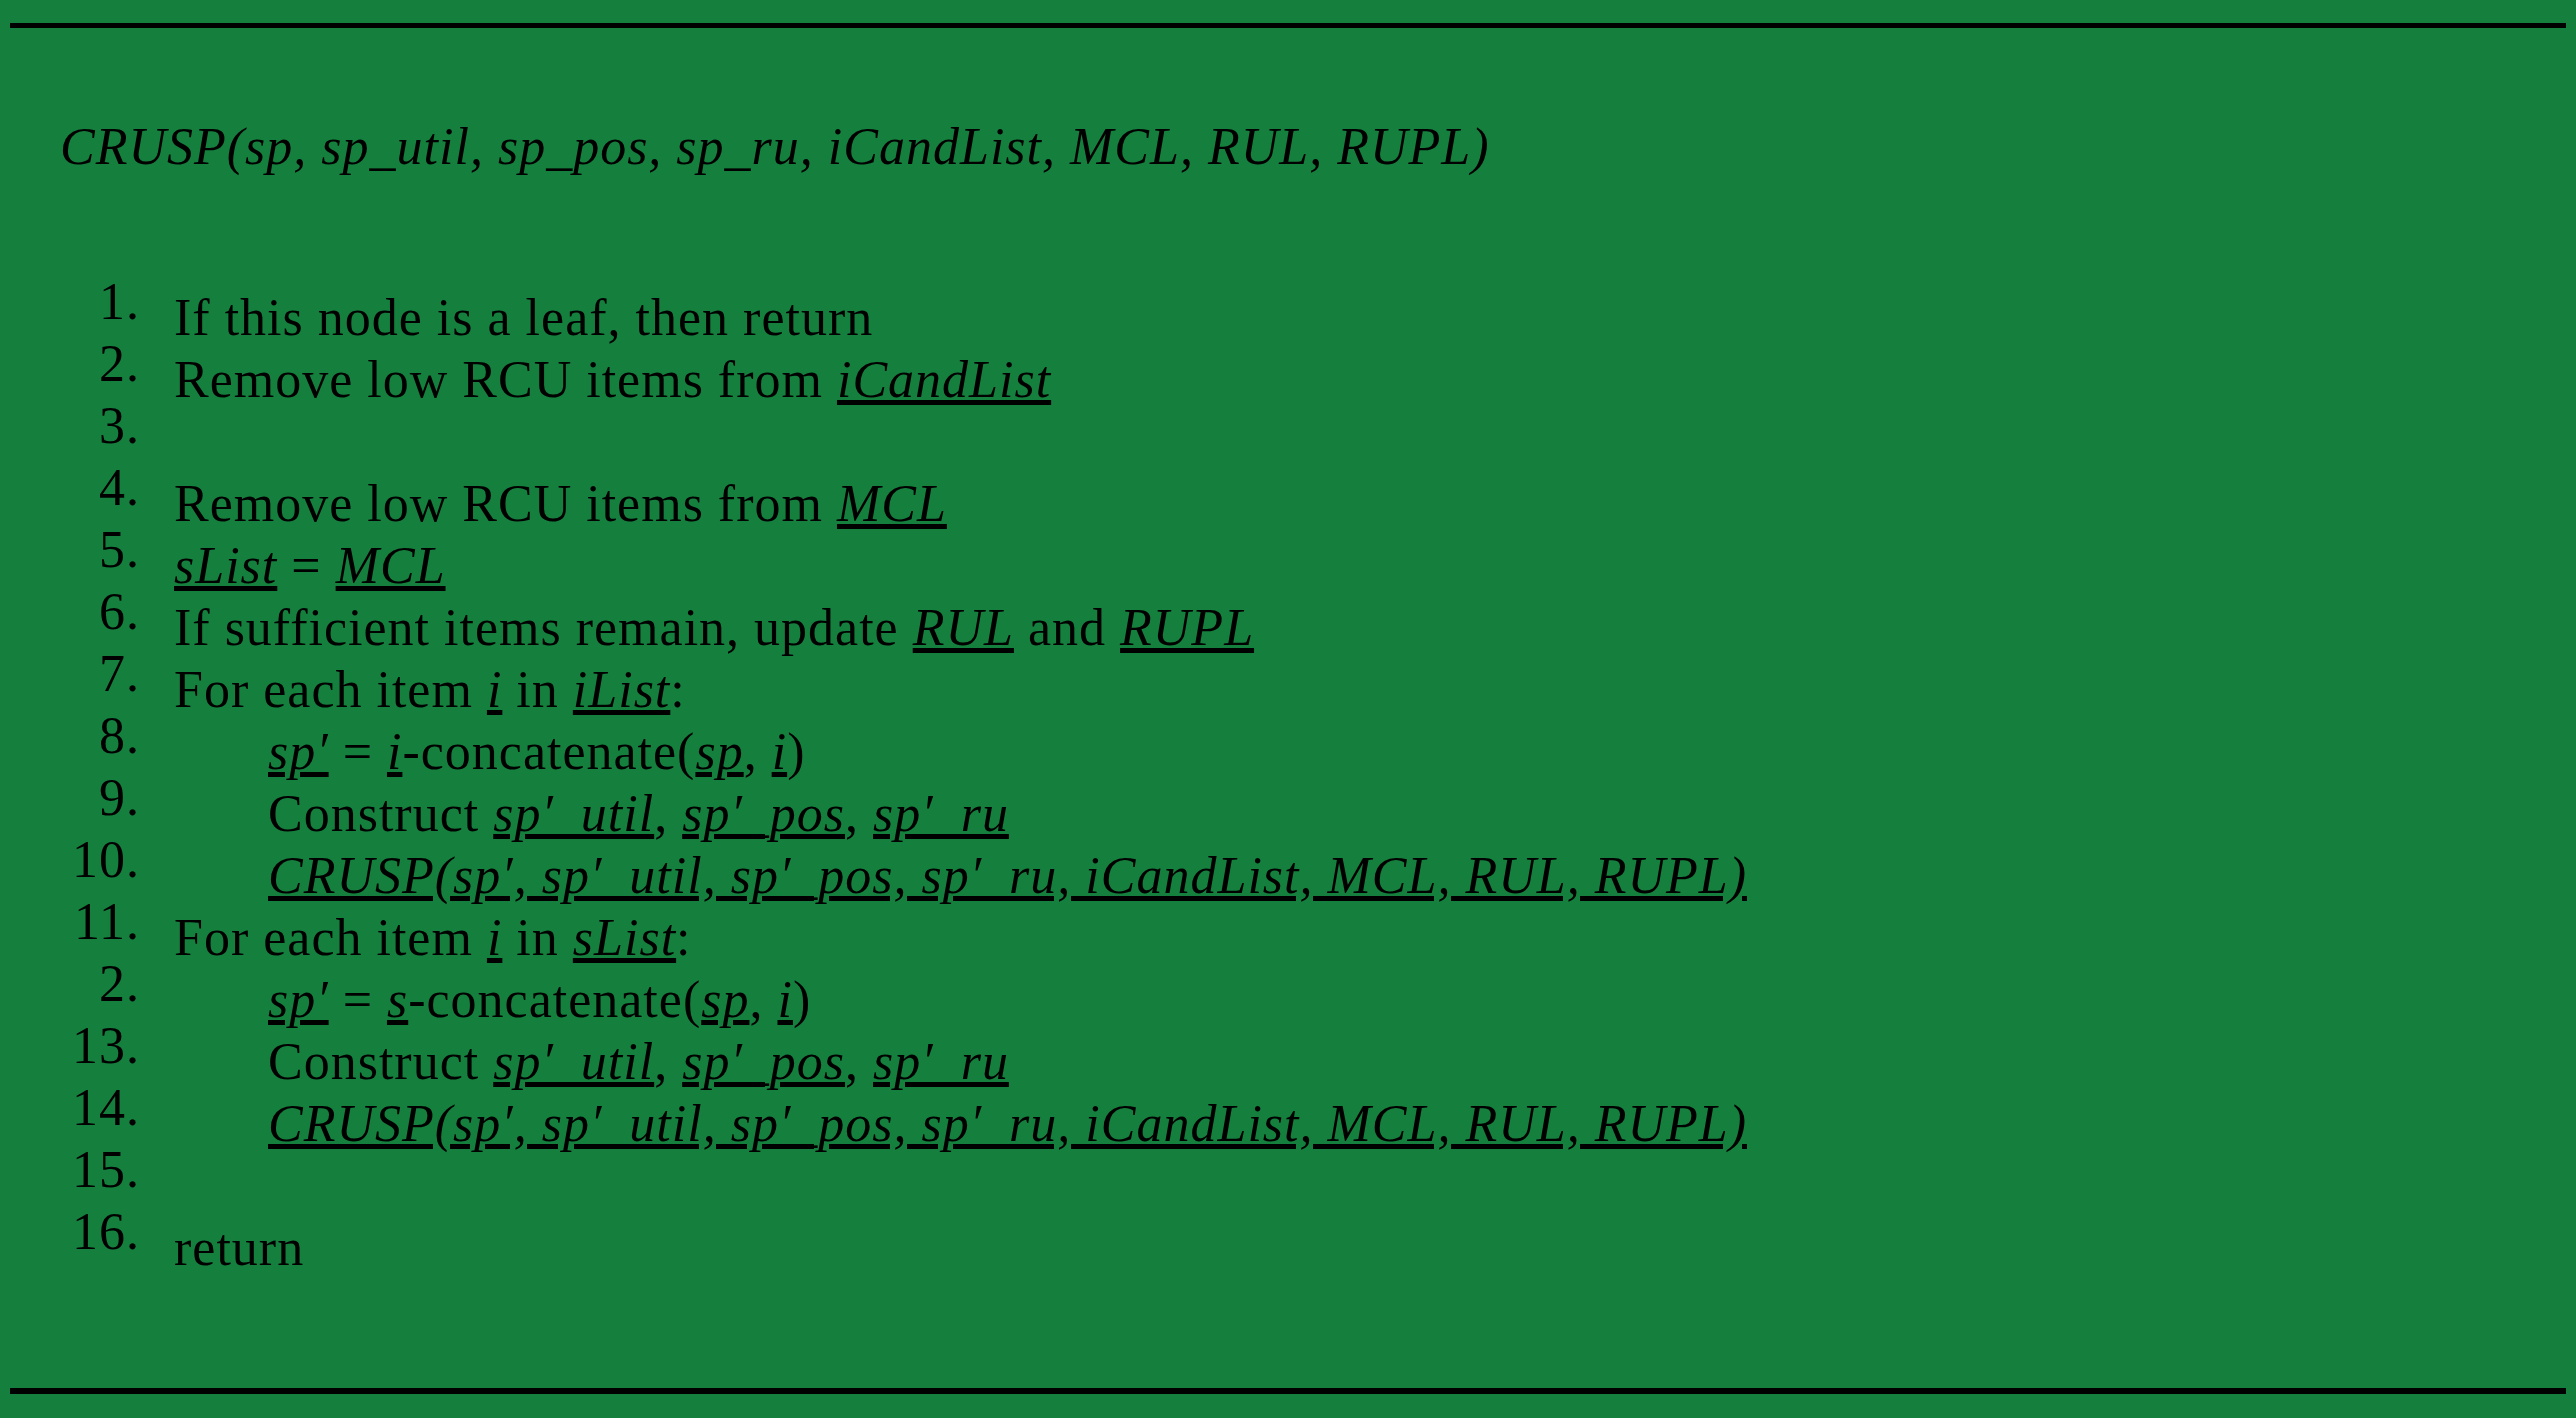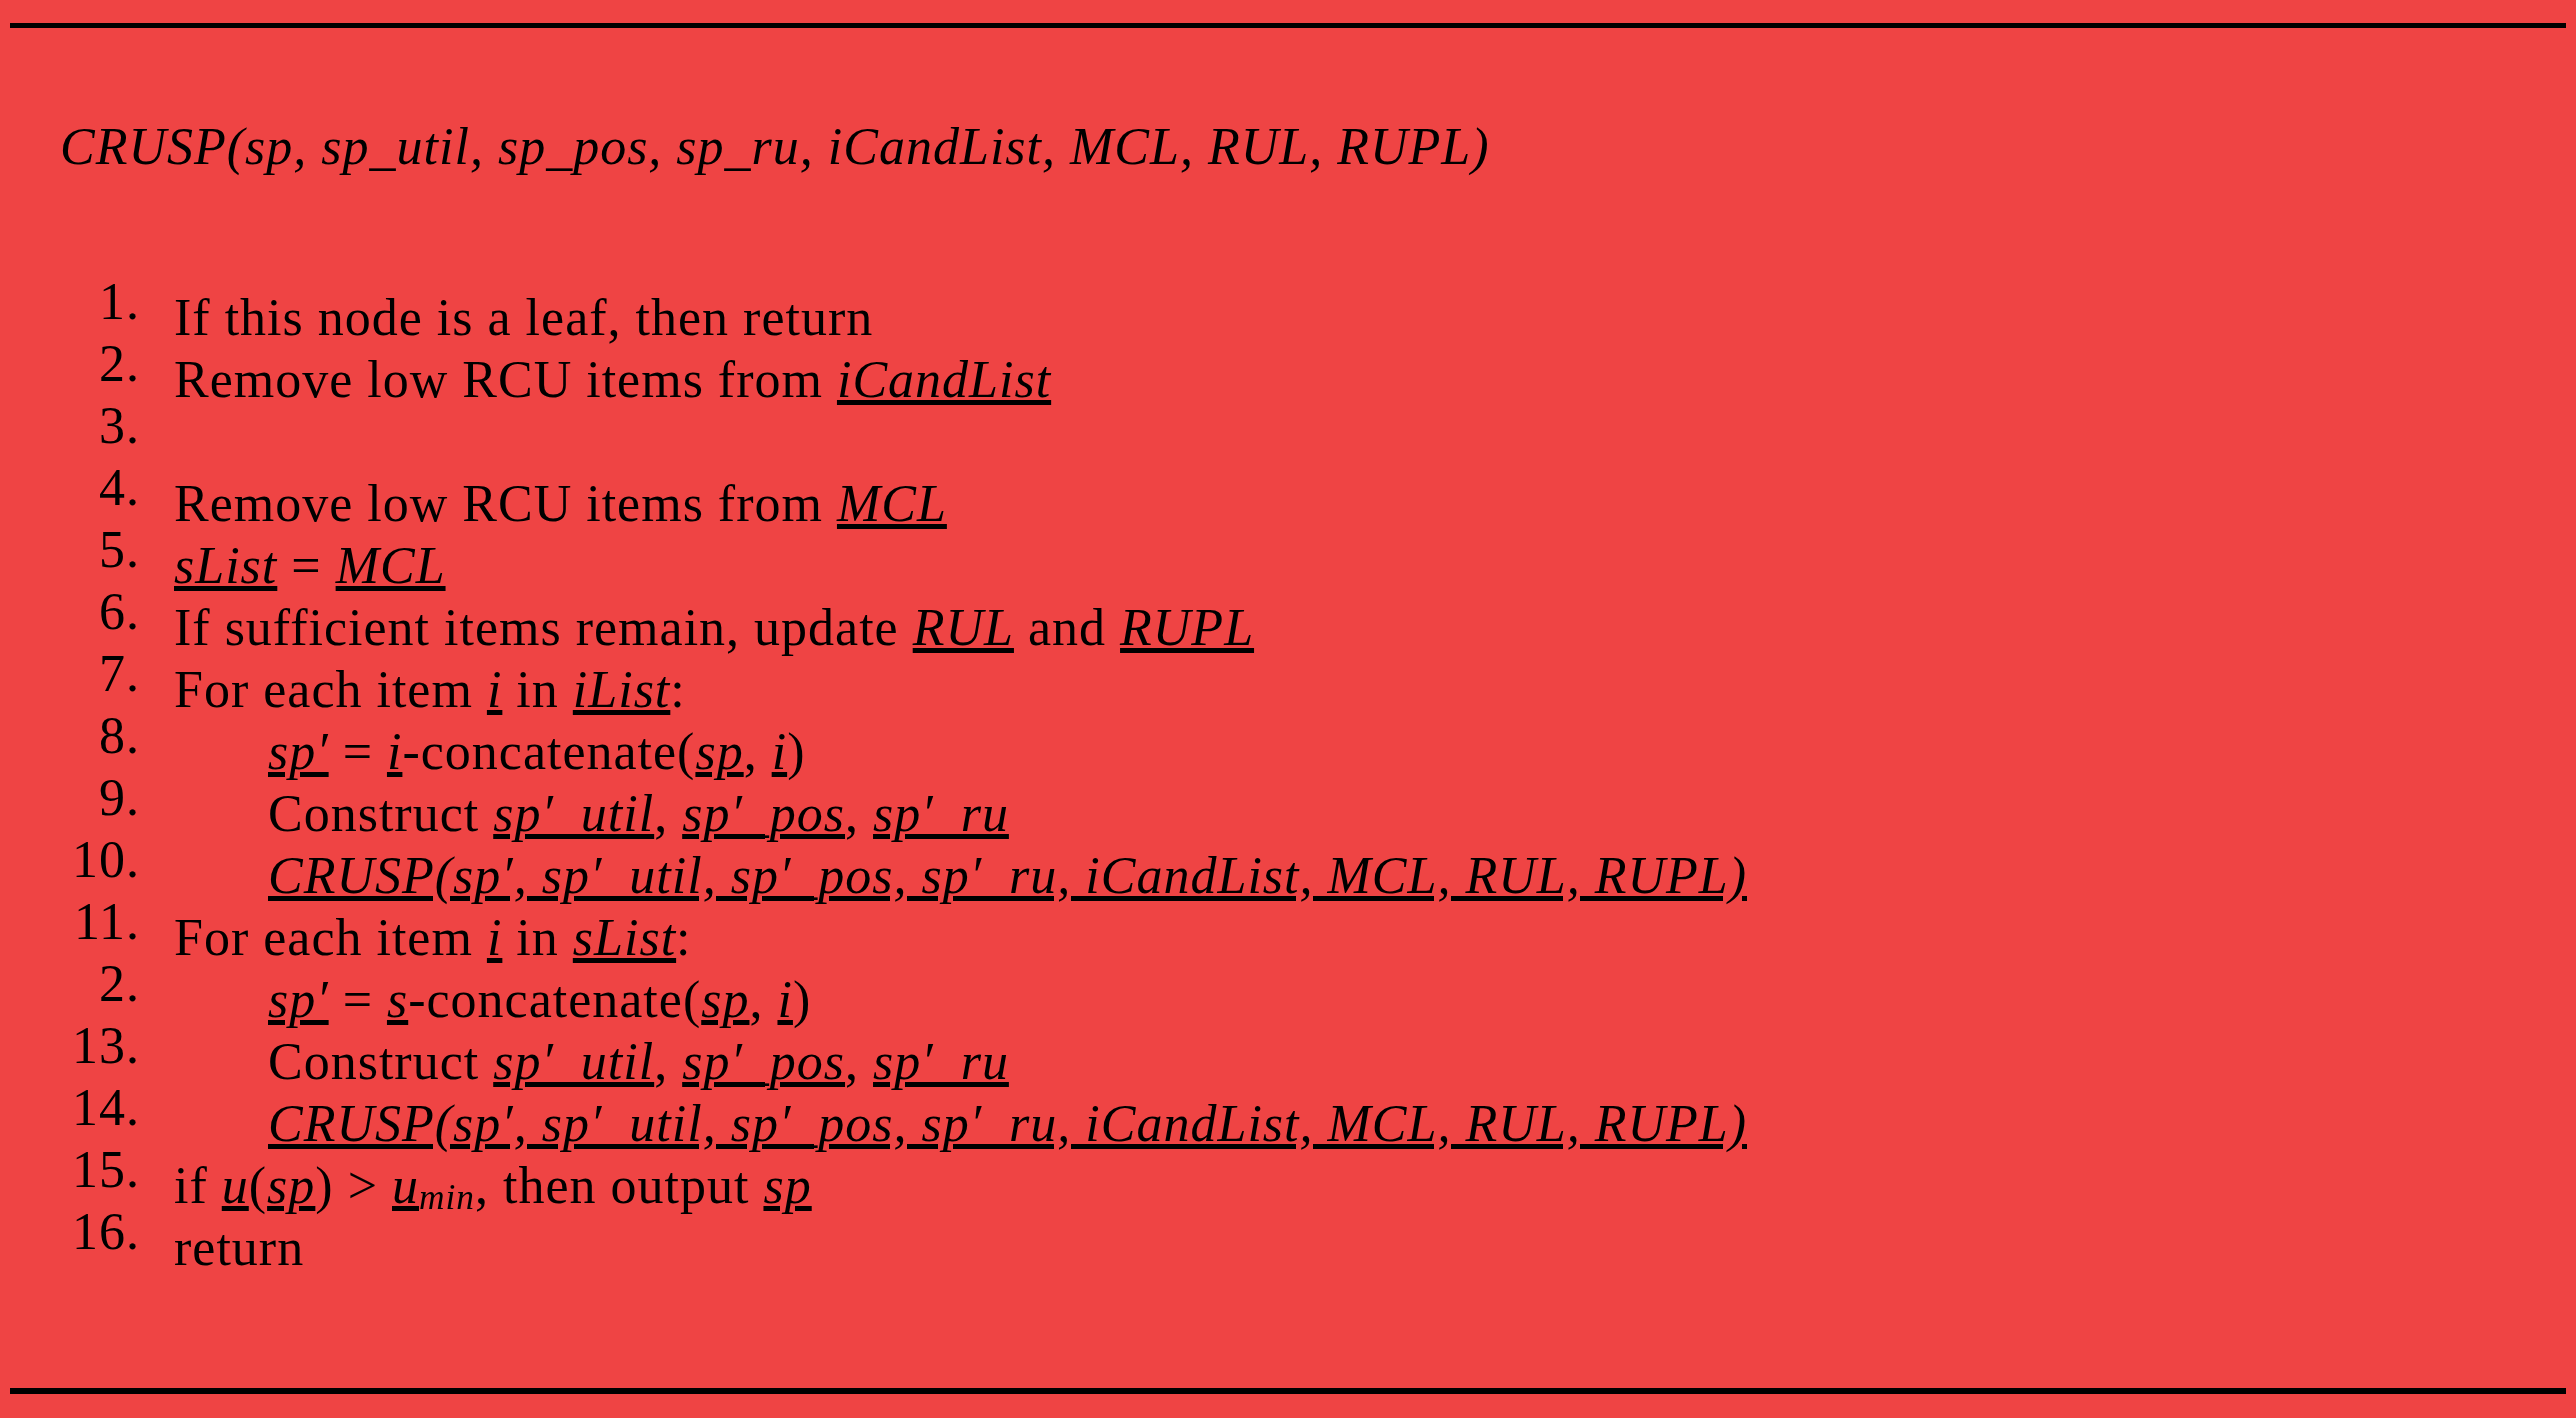--- a/index.html
+++ b/index.html
@@ -4,21 +4,21 @@
 <style>
   html, body {
     margin: 0;
     padding: 0;
     background: #ffffff;
   }
   .page {
     position: relative;
     width: 2576px;
     height: 1418px;
-    background: #ef4444;
+    background: #15803d;
     color: #000000;
     font-family: "Liberation Serif", "DejaVu Serif", serif;
     overflow: hidden;
   }
   .rule {
     position: absolute;
     left: 9.6px;
     right: 9.6px;
     height: 5.5px;
     background: #000000;
@@ -127,21 +127,20 @@
       <div class="algo-row">
         <span class="num">13.</span>
         <span class="content indent"><span class="seg-rm">Construct </span><span class="seg-it">sp′_util</span><span class="seg-rm">, </span><span class="seg-it">sp′_pos</span><span class="seg-rm">, </span><span class="seg-it">sp′_ru</span></span>
       </div>
       <div class="algo-row">
         <span class="num">14.</span>
         <span class="content indent"><span class="seg-it">CRUSP(sp′, sp′_util, sp′_pos, sp′_ru, iCandList, MCL, RUL, RUPL)</span></span>
       </div>
       <div class="algo-row">
         <span class="num">15.</span>
-        <span class="content"><span class="seg-rm">if </span><span class="seg-it">u</span><span class="seg-rm">(</span><span class="seg-it">sp</span><span class="seg-rm">) &gt; </span><span class="seg-it">u</span><span class="seg-sub">min</span><span class="seg-rm">, then output </span><span class="seg-it">sp</span></span>
       </div>
       <div class="algo-row">
         <span class="num">16.</span>
         <span class="content"><span class="seg-rm">return</span></span>
       </div>
     </div>
   <div class="rule rule-bottom"></div>
 </div>
 
 

